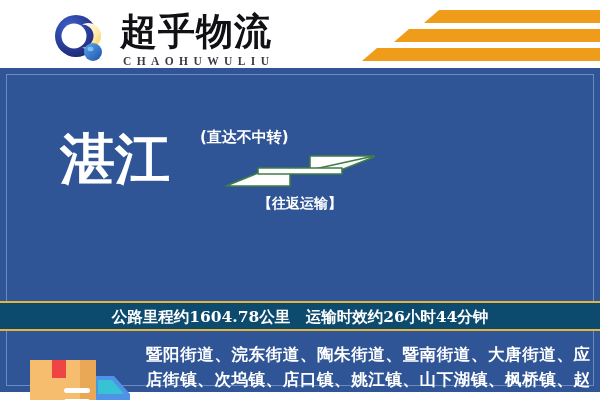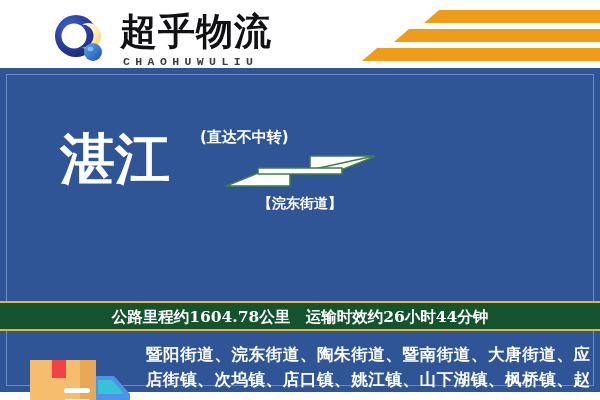--- a/index.html
+++ b/index.html
@@ -22,21 +22,21 @@
     position:absolute;left:28px;top:14px;width:56px;height:50px;
   }
   .brand-name{
     position:absolute;left:96px;top:10px;
     font-family:"DejaVu Sans","Liberation Sans",sans-serif;
     font-size:37px;font-weight:bold;color:#101015;
     letter-spacing:1px;line-height:44px;white-space:nowrap;
   }
   .brand-sub{
     position:absolute;left:99px;top:55px;
-    font-family:Liberation Mono, monospace;
+    font-family:Liberation Serif, serif;
     font-size:11.5px;font-weight:bold;color:#3a3a44;
     letter-spacing:5.4px;white-space:nowrap;
   }
   .stripes{
     position:absolute;right:0;top:8px;width:290px;height:60px;
   }
   .stripe{
     position:absolute;right:0;height:13px;background:#ef9c1a;
   }
   .s1{top:2px;width:200px;clip-path:polygon(15px 0,100% 0,100% 100%,0 100%);}
@@ -81,21 +81,21 @@
     font-family:"DejaVu Sans","Liberation Sans",sans-serif;
     font-size:14px;font-weight:bold;white-space:nowrap;
   }
   .arrow{
     position:absolute;left:22px;top:52px;width:156px;height:34px;
   }
 
   
   .infobar{
     position:absolute;left:0;top:233px;width:600px;height:30px;
-    background:#14532d;
+    background:#0c4a6e;
     border-top:2px solid #e4b43c;border-bottom:2px solid #e4b43c;
     box-sizing:border-box;
   }
   .infobar-text{
     position:absolute;left:0;top:0;width:600px;height:26px;
     line-height:27px;text-align:center;color:#ffffff;
     font-family:"DejaVu Serif","Liberation Serif",serif;
     font-size:15.5px;font-weight:bold;white-space:nowrap;
   }
 
@@ -170,21 +170,21 @@
           <svg width="156" height="34" viewBox="0 0 156 34">
             <g fill="#ffffff" stroke="#3f7d46" stroke-width="1.6" stroke-linejoin="round">
               <polygon points="88,2 152,2 120,15 88,15"></polygon>
               <polygon points="152,2 152,3 119,16 88,16"></polygon>
               <polygon points="68,32 4,32 36,19 68,19"></polygon>
               <rect x="36" y="14" width="84" height="6"></rect>
             </g>
           </svg>
         </div>
 
-        <div class="mid-bottom">【浣东街道】</div>
+        <div class="mid-bottom">【往返运输】</div>
       </div>
 
     </div>
 
     <div class="infobar">
       <div class="infobar-text">公路里程约1604.78公里　运输时效约26小时44分钟</div>
     </div>
 
     <div class="coverage">
 

